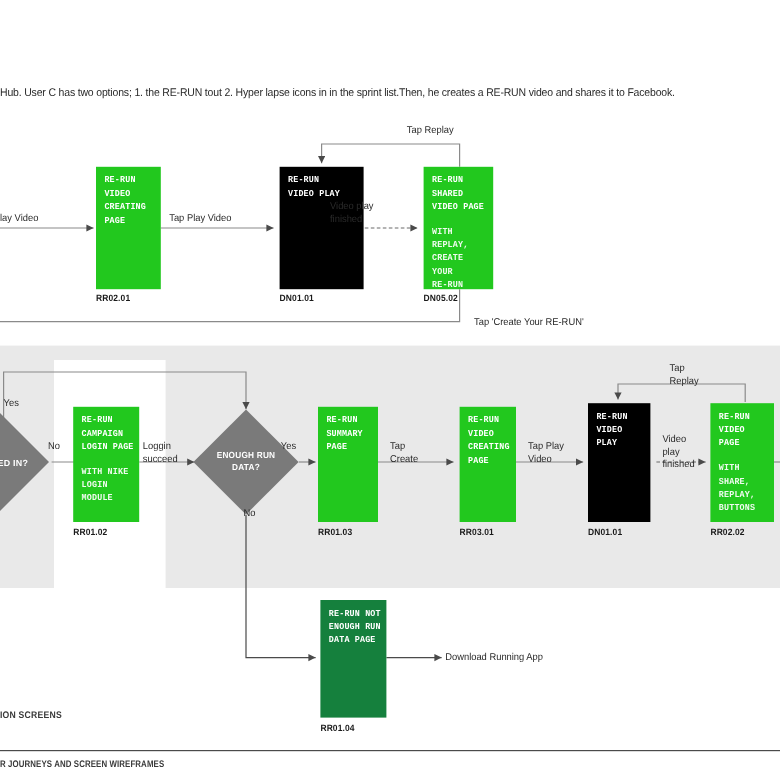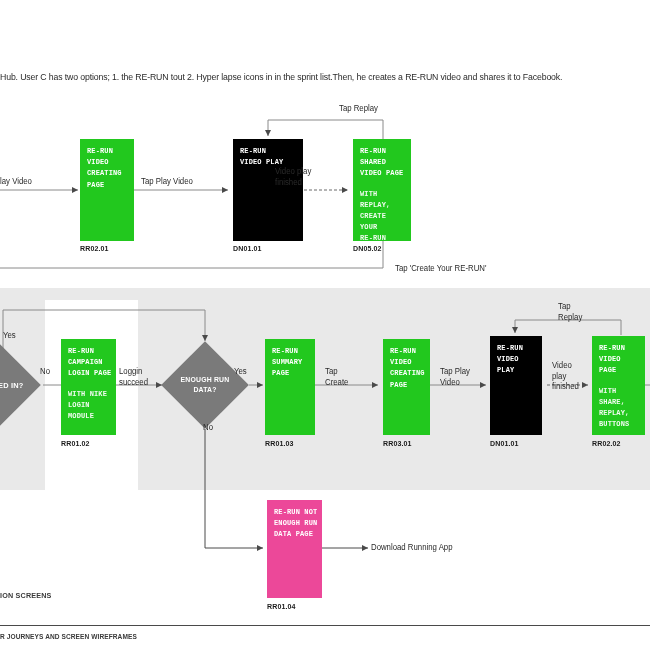--- a/index.html
+++ b/index.html
@@ -294,21 +294,21 @@
     <div class="screen-inner">
       <div class="ttl">RE-RUN
 VIDEO PAGE</div>
       <div class="sub">WITH SHARE,
 REPLAY,
 BUTTONS</div>
     </div>
   </div>
   <div class="abs code" style="left:592px; top:439px;">RR02.02</div>
 
-  <div class="abs screen" style="left:267px; top:500px; width:55px; height:98px; background:#ec4899;">
+  <div class="abs screen" style="left:267px; top:500px; width:55px; height:98px; background:#15803d;">
     <div class="screen-inner">
       <div class="ttl">RE-RUN NOT
 ENOUGH RUN
 DATA PAGE</div>
     </div>
   </div>
   <div class="abs code" style="left:267px; top:602px;">RR01.04</div>
   <div class="abs lbl" style="left:371px; top:542px;">Download Running App</div>
 
   <div class="abs foot-sm" style="left:0px; top:591px;">ION SCREENS</div>

